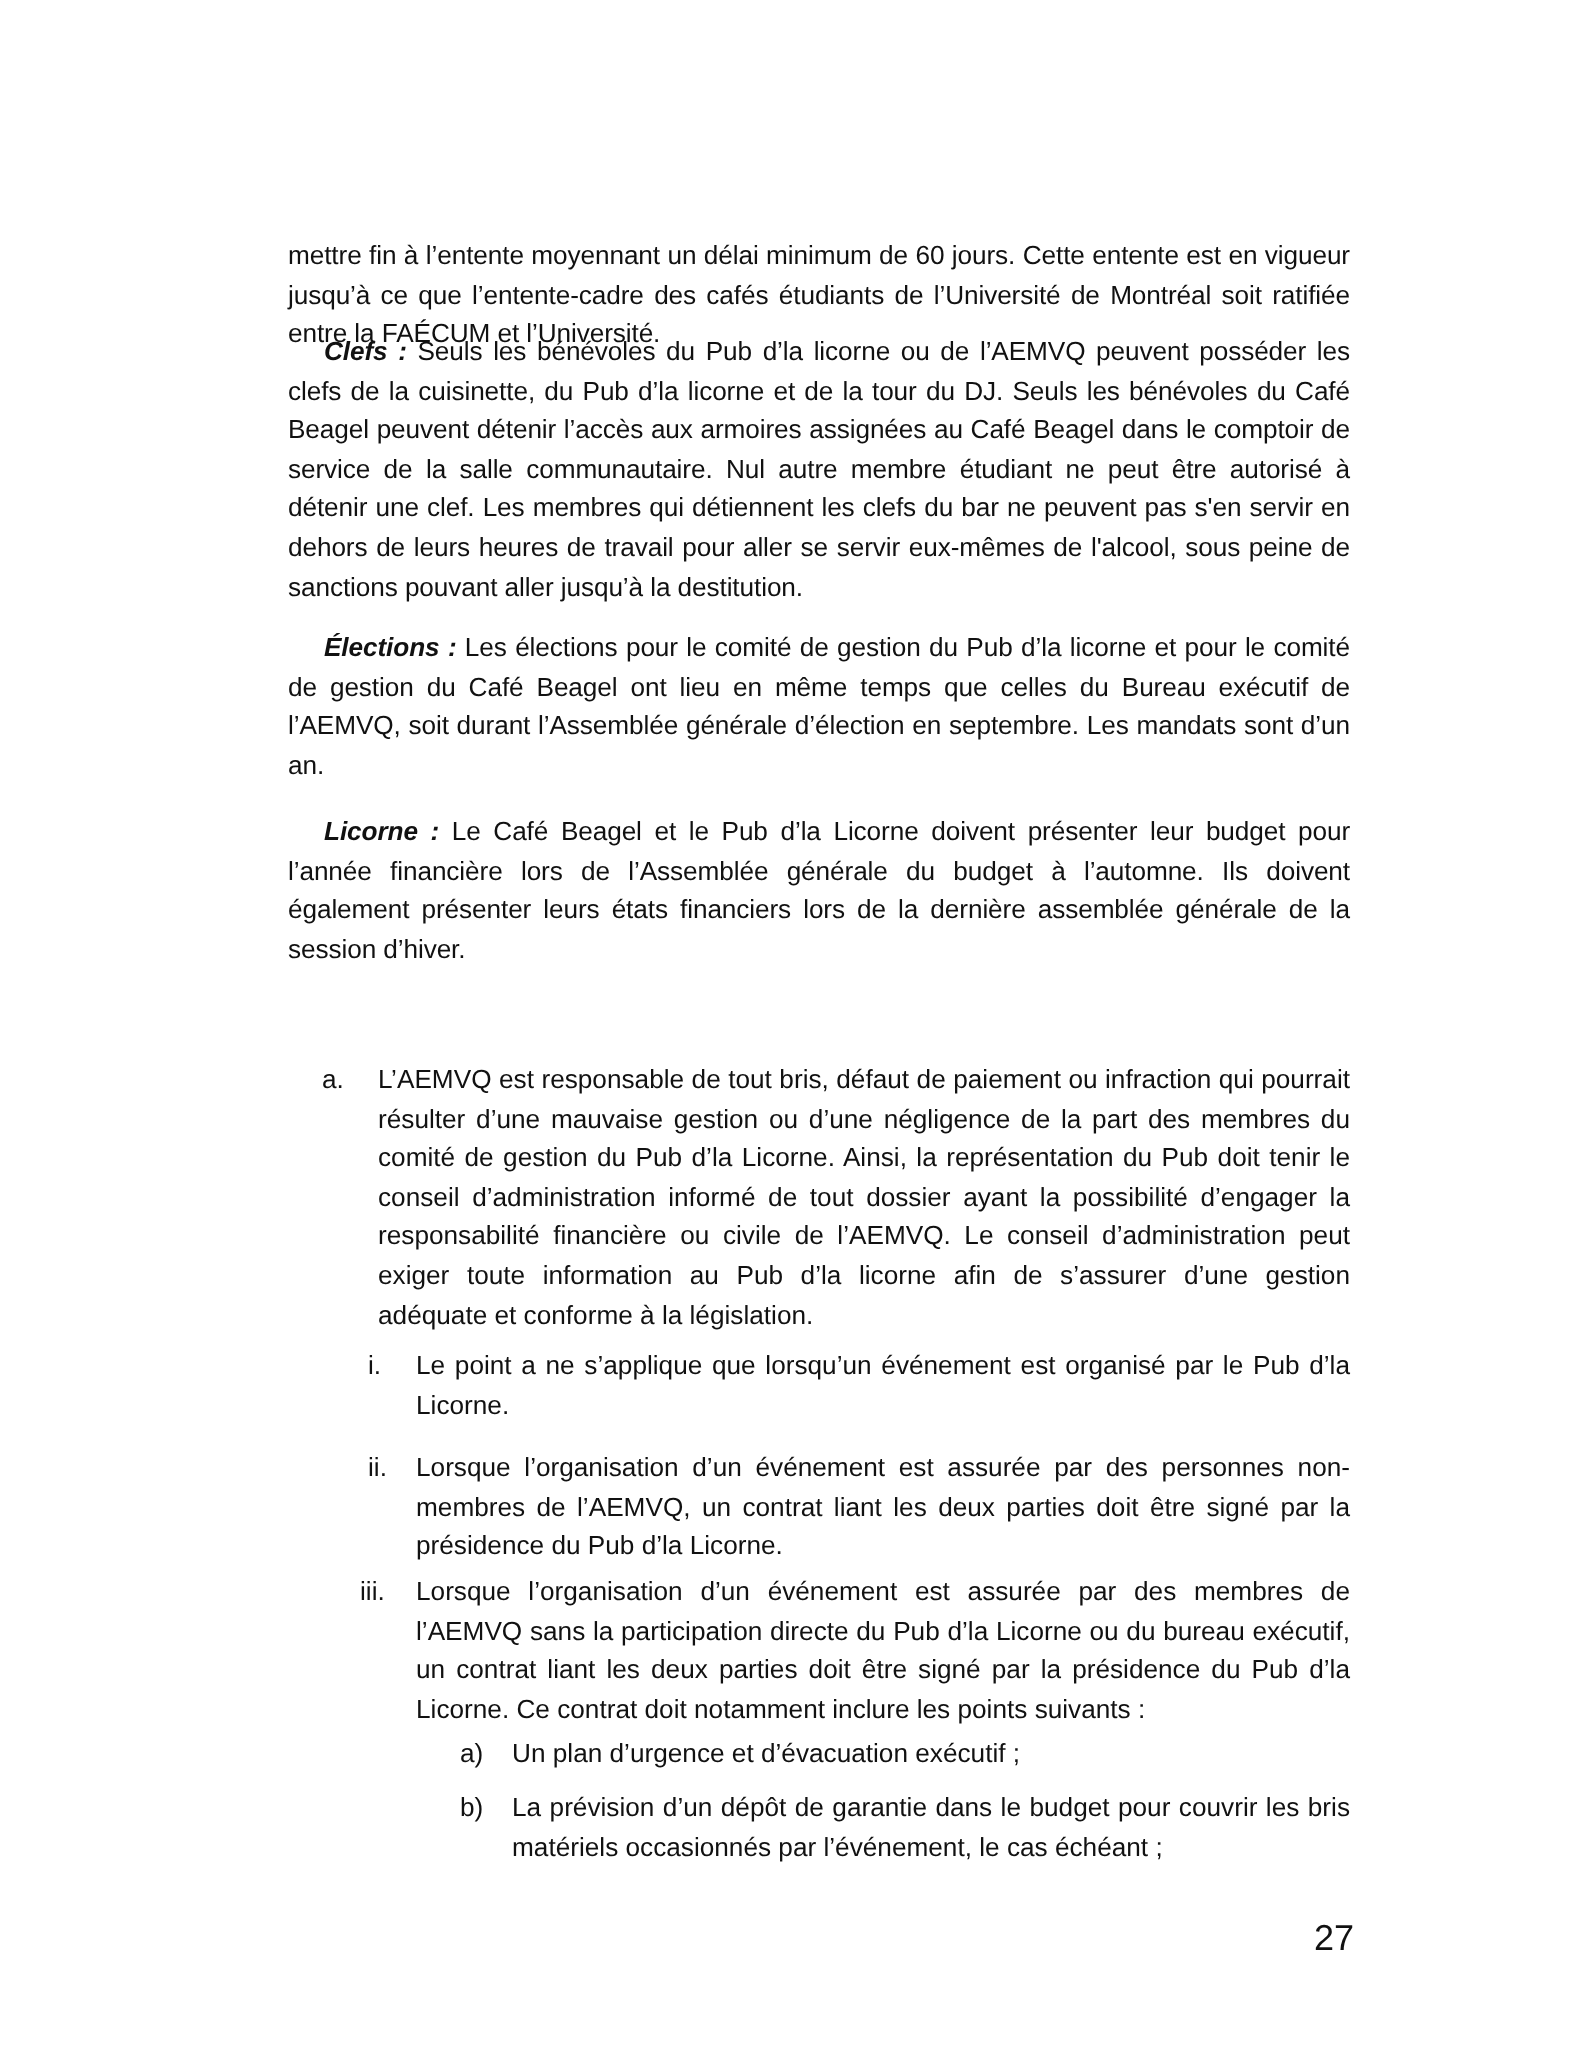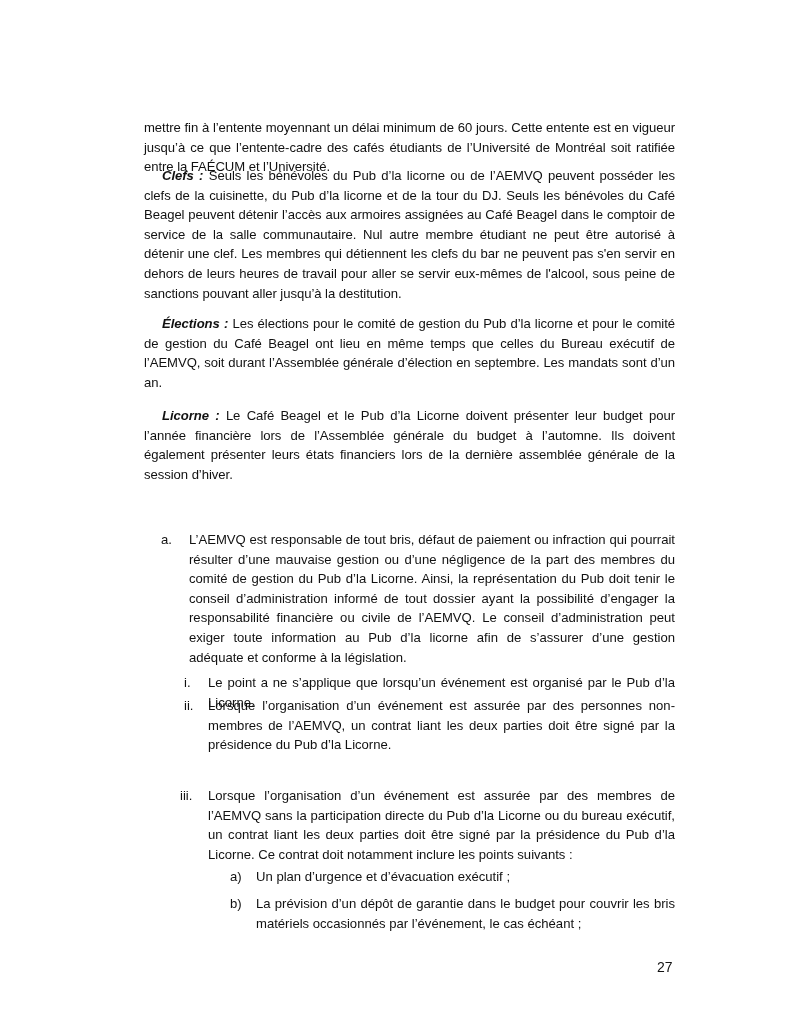--- a/index.html
+++ b/index.html
@@ -8,21 +8,21 @@
   .page { position: absolute; left: 0; top: 0; width: 791px; height: 920px; }
   .para { position: absolute; left: 144px; width: 531px; font-size: 13.1px; line-height: 19.6px;
           text-align: justify; text-align-last: left; letter-spacing: -0.05px; }
   .para .lead { font-weight: bold; font-style: italic; }
   .indent { text-indent: 18px; }
   .heading { position: absolute; left: 116px; top: 497px; font-size: 14.2px; line-height: 20px; }
   .heading .num { color: #111; display: inline-block; width: 64px; }
   .heading .title { color: #2e74b5; text-decoration: underline; text-underline-offset: 2px; }
   .item { position: absolute; font-size: 13.1px; line-height: 19.6px; text-align: justify; text-align-last: left; }
   .item .marker { position: absolute; text-align: right; }
-  .page-num { position: absolute; left: 657px; top: 959px; font-size: 14px; }
+  .page-num { position: absolute; left: 657px; top: 959px; font-size: 18px; }
 </style>
 </head>
 <body>
 
 <div class="page">
 
   <p class="para" style="top:118px; margin:0;">mettre fin à l’entente moyennant un délai minimum de 60 jours. Cette entente est en vigueur jusqu’à ce que l’entente-cadre des cafés étudiants de l’Université de Montréal soit ratifiée entre la FAÉCUM et l’Université.</p>
 
   <p class="para indent" style="top:166px; margin:0;">
     <span class="lead">Clefs :</span><span> Seuls les bénévoles du Pub d’la licorne ou de l’AEMVQ peuvent posséder les clefs de la cuisinette, du Pub d’la licorne et de la tour du DJ. Seuls les bénévoles du Café Beagel peuvent détenir l’accès aux armoires assignées au Café Beagel dans le comptoir de service de la salle communautaire. Nul autre membre étudiant ne peut être autorisé à détenir une clef. Les membres qui détiennent les clefs du bar ne peuvent pas s'en servir en dehors de leurs heures de travail pour aller se servir eux-mêmes de l'alcool, sous peine de sanctions pouvant aller jusqu’à la destitution.</span>
@@ -40,21 +40,21 @@
   <div class="item" style="left:189px; top:530px; width:486px;">
     <span class="marker" style="left:-28px; width:18px;">a.</span>
     <span>L’AEMVQ est responsable de tout bris, défaut de paiement ou infraction qui pourrait résulter d’une mauvaise gestion ou d’une négligence de la part des membres du comité de gestion du Pub d’la Licorne. Ainsi, la représentation du Pub doit tenir le conseil d’administration informé de tout dossier ayant la possibilité d’engager la responsabilité financière ou civile de l’AEMVQ. Le conseil d’administration peut exiger toute information au Pub d’la licorne afin de s’assurer d’une gestion adéquate et conforme à la législation.</span>
   </div>
 
   <div class="item" style="left:208px; top:673px; width:467px;">
     <span class="marker" style="left:-24px; width:16px;">i.</span>
     <span>Le point a ne s’applique que lorsqu’un événement est organisé par le Pub d’la Licorne.</span>
   </div>
 
-  <div class="item" style="left:208px; top:696px; width:467px;">
+  <div class="item" style="left:208px; top:724px; width:467px;">
     <span class="marker" style="left:-24px; width:16px;">ii.</span>
     <span>Lorsque l’organisation d’un événement est assurée par des personnes non-membres de l’AEMVQ, un contrat liant les deux parties doit être signé par la présidence du Pub d’la Licorne.</span>
   </div>
 
   <div class="item" style="left:208px; top:786px; width:467px;">
     <span class="marker" style="left:-28px; width:20px;">iii.</span>
     <span>Lorsque l’organisation d’un événement est assurée par des membres de l’AEMVQ sans la participation directe du Pub d’la Licorne ou du bureau exécutif, un contrat liant les deux parties doit être signé par la présidence du Pub d’la Licorne. Ce contrat doit notamment inclure les points suivants :</span>
   </div>
 
   <div class="item" style="left:256px; top:867px; width:419px;">

